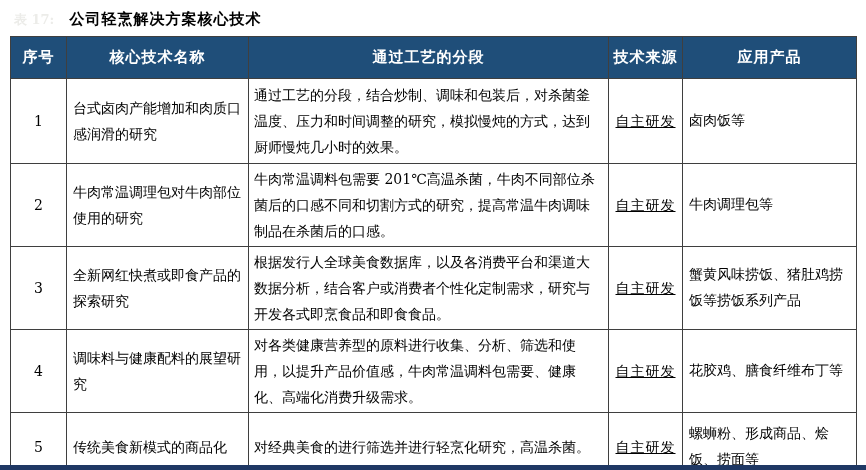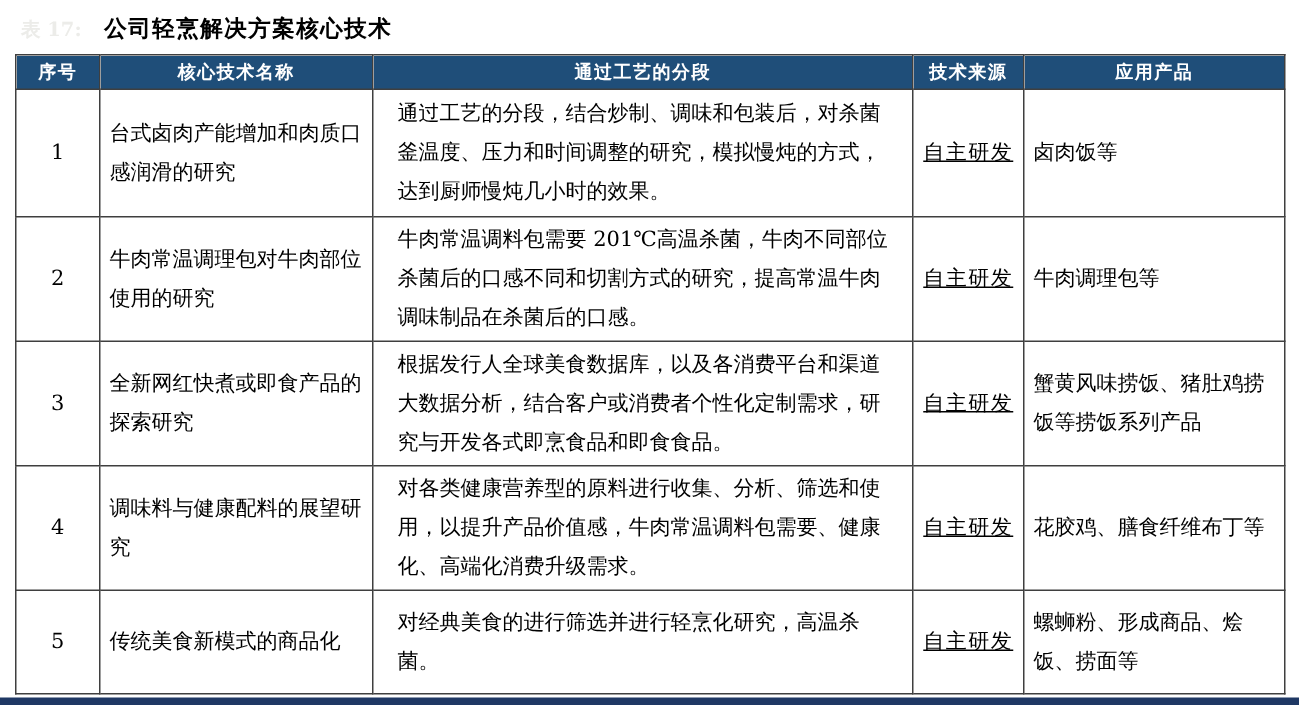--- a/index.html
+++ b/index.html
@@ -37,38 +37,38 @@
     margin-left: 10px;
     width: 846px;
   }
   table.core th, table.core td {
     border: 1px solid #3f3f3f;
     overflow: hidden;
   }
   table.core thead th {
     background: var(--header-bg, #1F4E79);
     color: var(--header-text, #ffffff);
-    font-size: 12px;
+    font-size: 15px;
     font-weight: bold;
-    height: 23px;
+    height: 42px;
     text-align: center;
     letter-spacing: 1px;
     border-color: #3f3f3f;
   }
   table.core tbody td {
     font-size: 14px;
     line-height: 26px;
     vertical-align: middle;
     word-break: break-all;
   }
   td.c-no   { text-align: center; }
   td.c-name { padding: 14px 6px; }
-  td.c-adv  { padding: 2px 16px; }
+  td.c-adv  { padding: 2px 5px; }
   td.c-src  { text-align: center; letter-spacing: 1px; text-decoration: underline; }
-  td.c-prod { padding: 8px 6px; }
+  td.c-prod { padding: 8px 6px; font-family: Liberation Mono, monospace; }
   tr.r0 { height: 85px; }
   tr.r1 { height: 81px; }
   tr.r2 { height: 82px; }
   tr.r3 { height: 81px; }
   tr.r4 { height: 50px; }
   .source-note {
     margin: 7px 0 0 12px;
     font-size: 13.5px;
     letter-spacing: 1px;
   }

